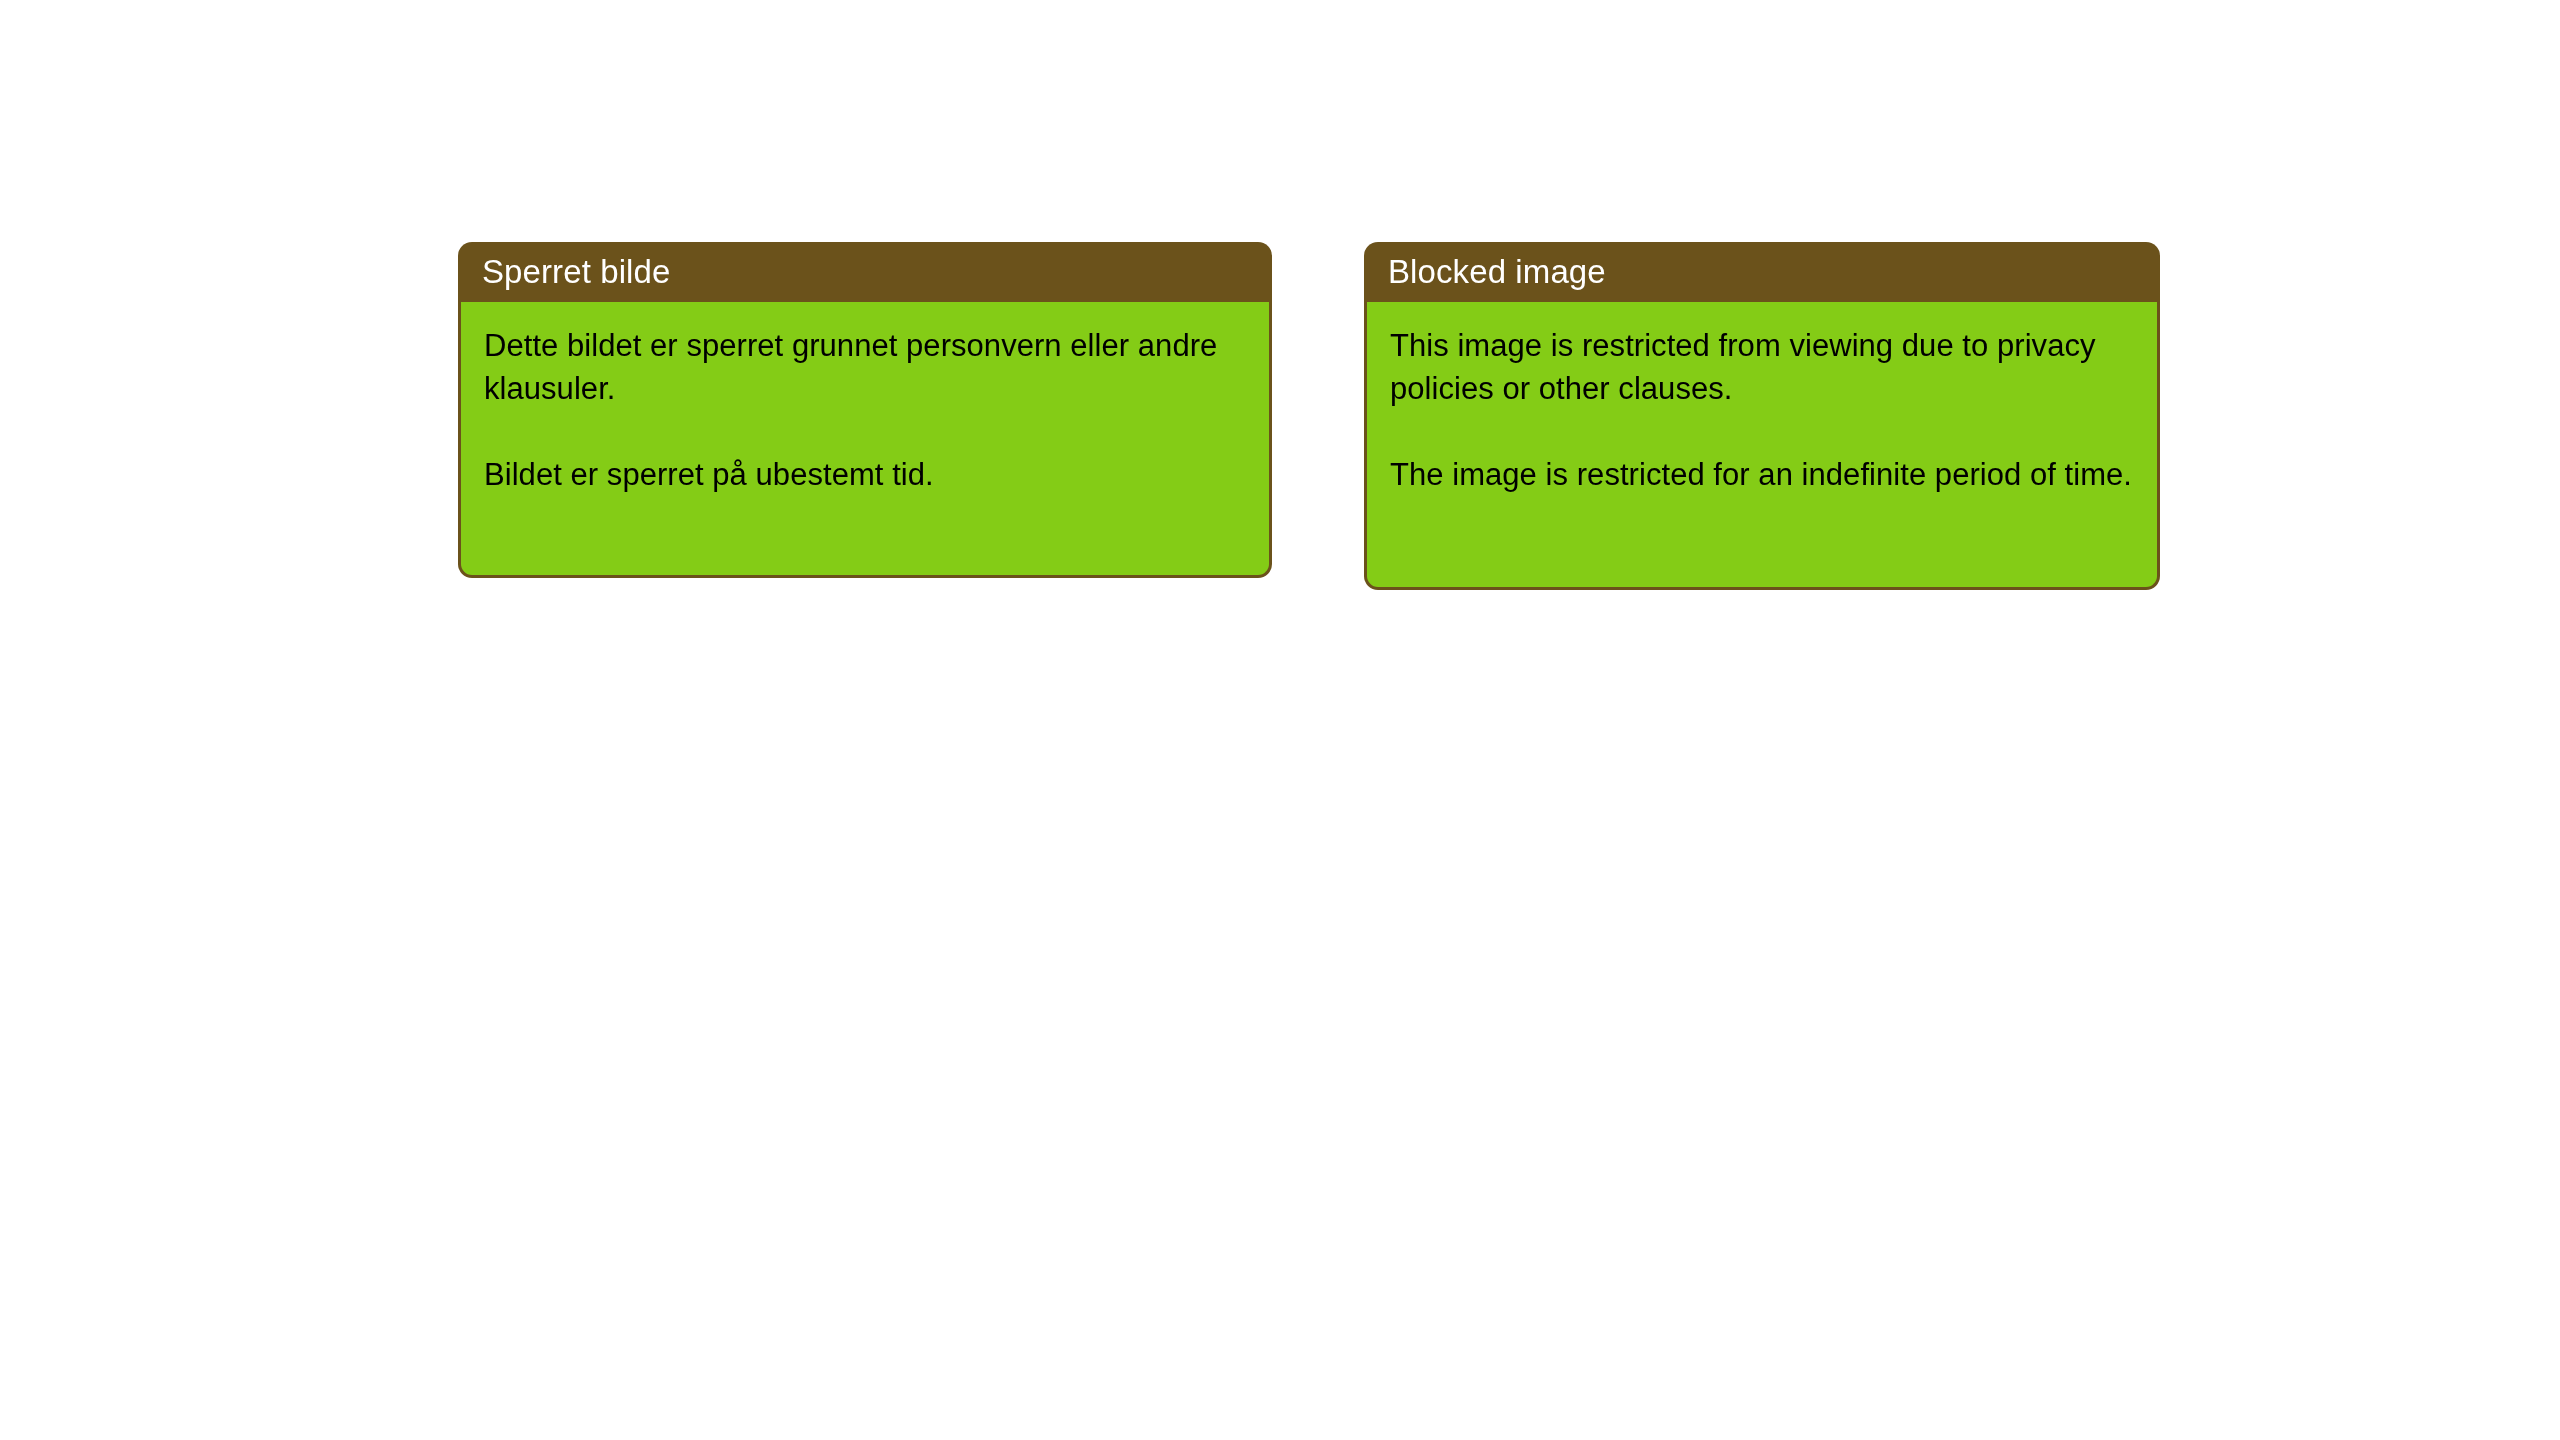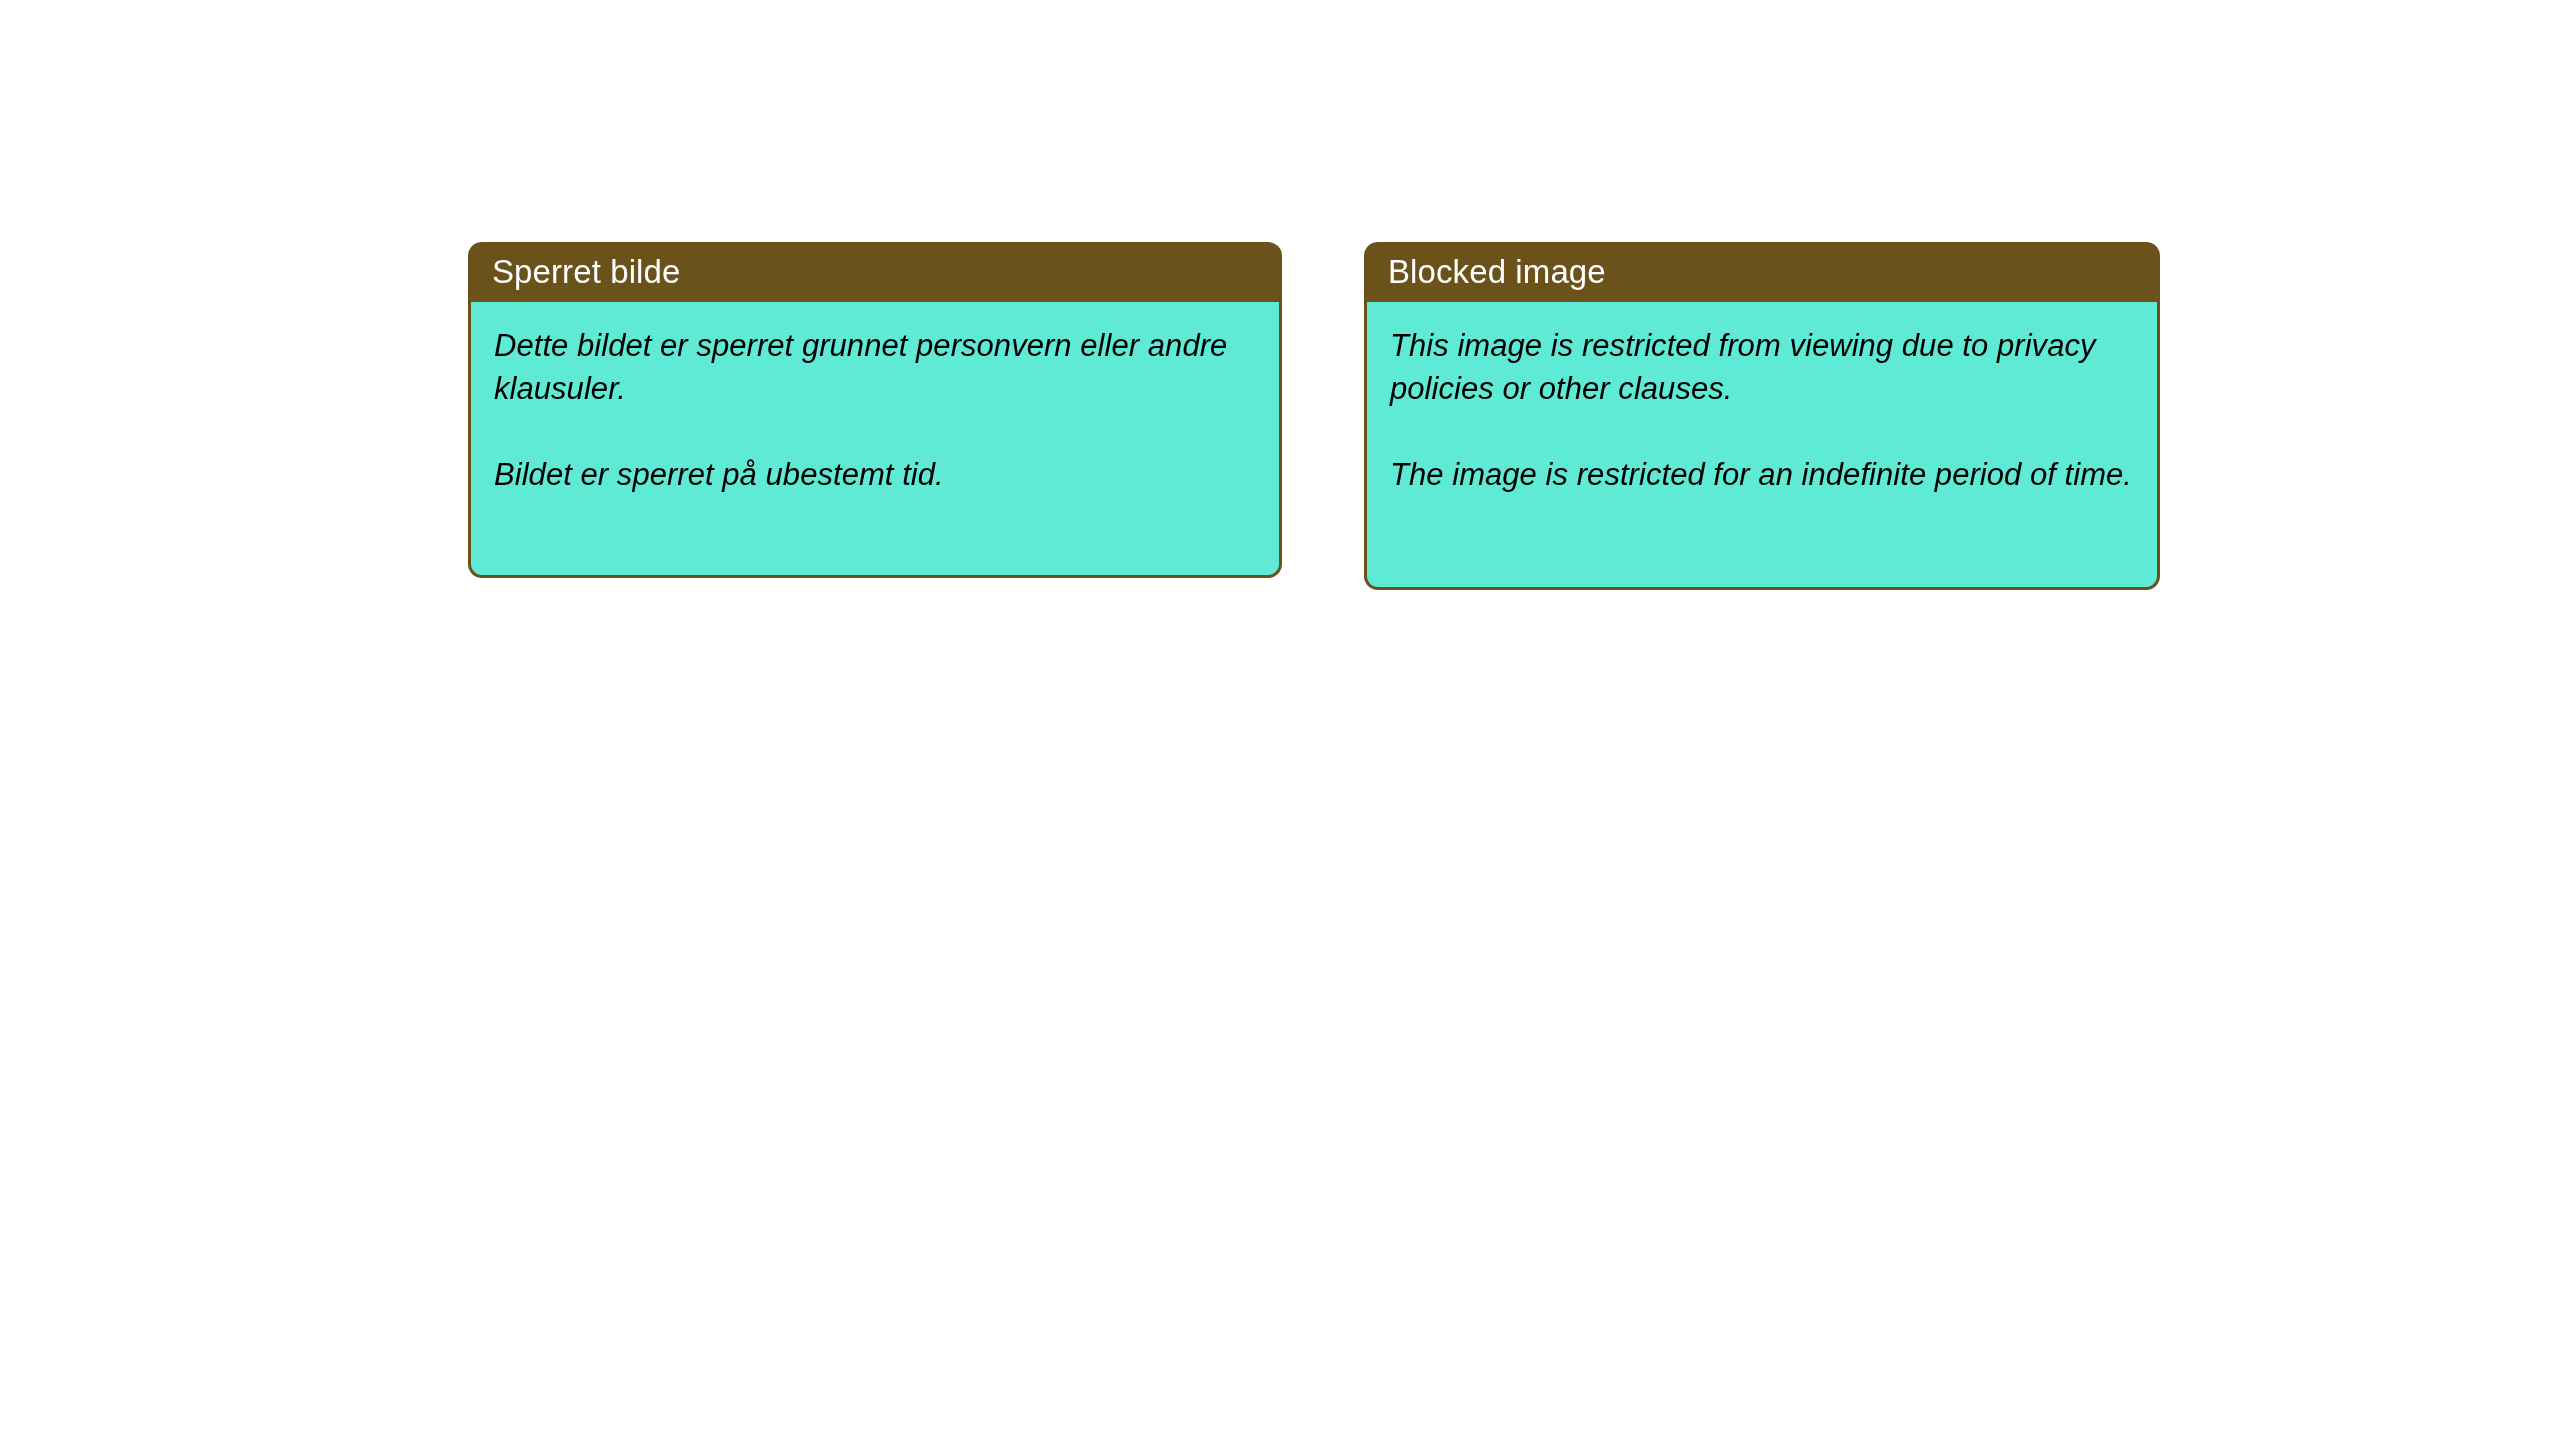--- a/index.html
+++ b/index.html
@@ -43,45 +43,44 @@
     color: #ffffff;
     font-size: 33px;
     line-height: 36px;
     font-weight: 400;
     letter-spacing: 0.1px;
     white-space: nowrap;
   }
 
   .card-body {
     box-sizing: border-box;
-    background: #5eead4;
+    background: #84cc16;
     border: 3px solid #6b521b;
     border-top: none;
     border-bottom-left-radius: 14px;
     border-bottom-right-radius: 14px;
     padding: 22px 18px 14px 23px;
-    font-style: italic;
   }
 
   .body-paragraph {
     color: #000000;
     font-size: 31px;
     line-height: 43px;
     font-weight: 400;
     margin: 0;
     letter-spacing: 0.05px;
   }
 
   .paragraph-gap {
     height: 43px;
   }
 
   
   #card-blocked-no {
-    left: 468px;
+    left: 458px;
     top: 242px;
     width: 814px;
   }
   #card-blocked-no .card-body {
     height: 276px;
   }
 
   
   #card-blocked-en {
     left: 1364px;

